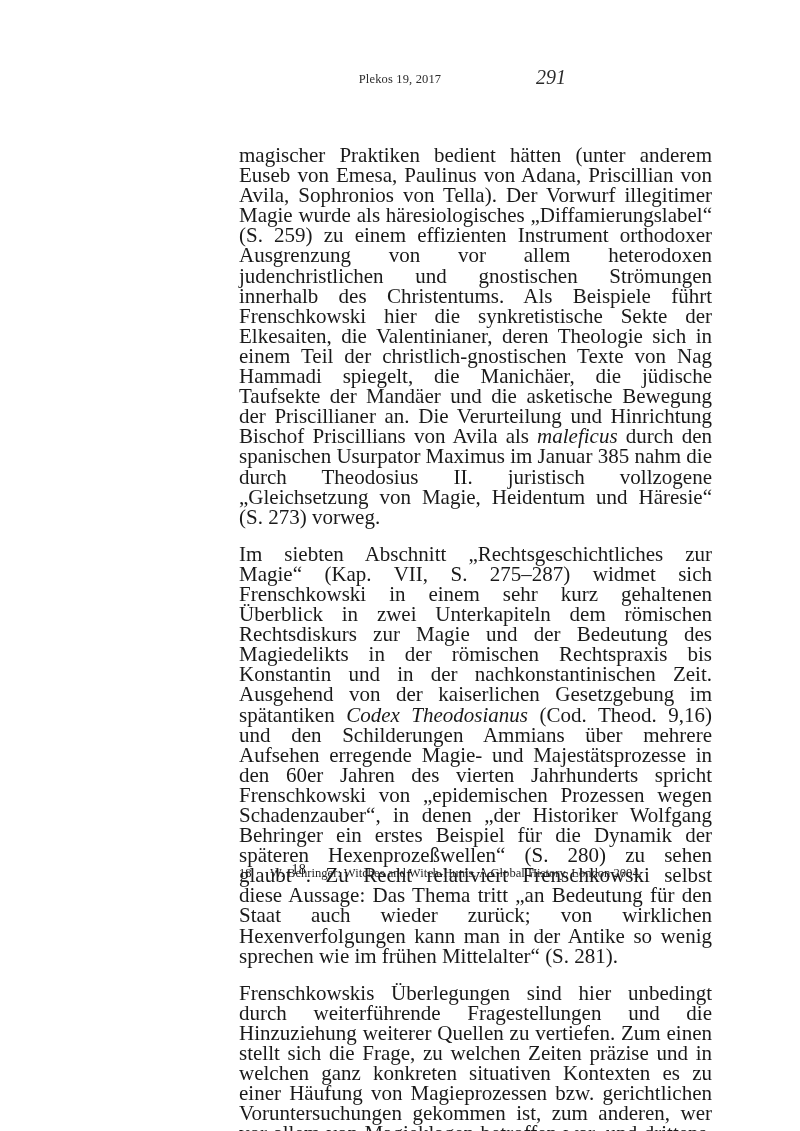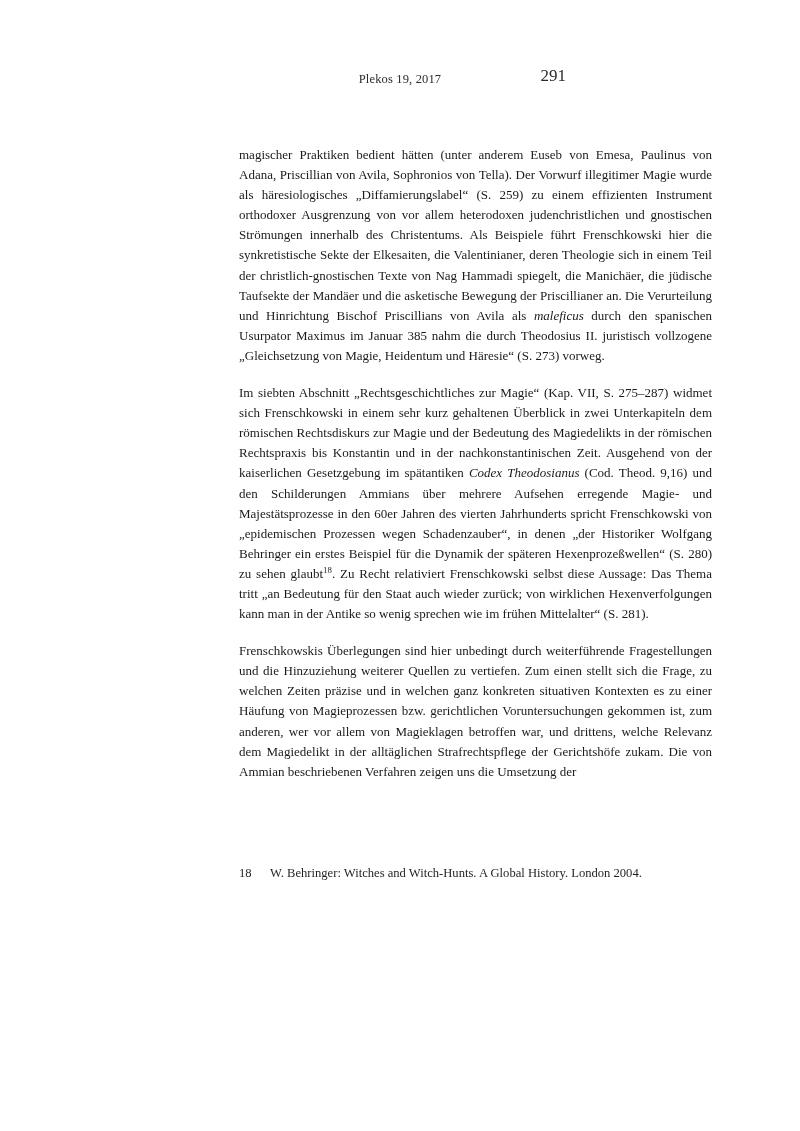--- a/index.html
+++ b/index.html
@@ -32,34 +32,35 @@
     right: 0;
     text-align: center;
     font-size: 12.5px;
     letter-spacing: 0.15px;
     color: #2b2b2b;
   }
   .running-head .folio {
     position: absolute;
     right: 160px;
     top: -6px;
-    font-size: 17px;
+    font-size: 20px;
     color: #2b2b2b;
+    font-style: italic;
   }
 
   
   .textblock {
     position: absolute;
     left: 165px;
     top: 145px;
     width: 473px;
   }
   p.body {
     margin: 0 0 17px 0;
-    font-size: 13px;
+    font-size: 21px;
     line-height: 20.1px;
     text-align: justify;
     text-justify: inter-word;
     hyphens: manual;
     color: #1a1a1a;
   }
   p.body:last-child { margin-bottom: 18px; }
   .it { font-style: italic; }
   sup.fn {
     font-size: 0.68em;

